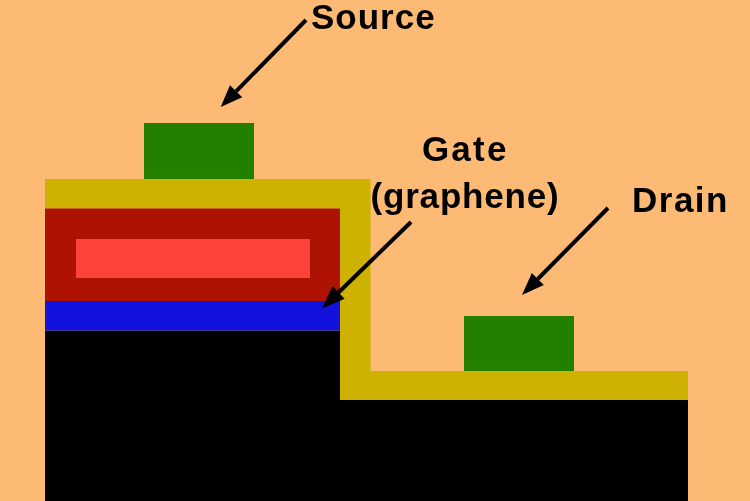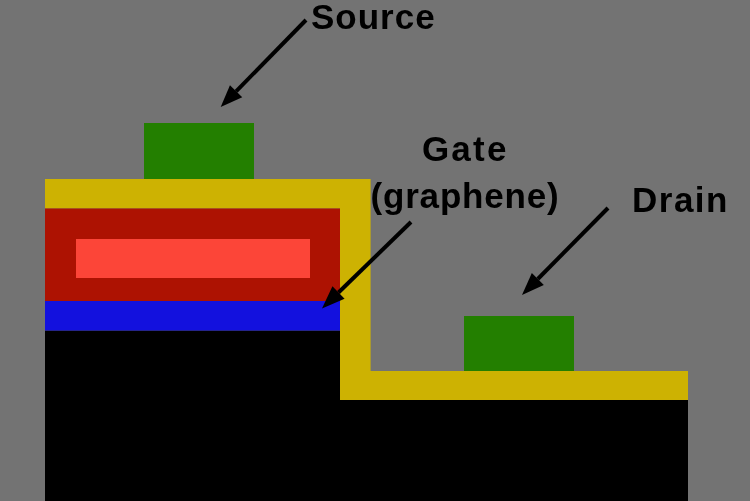--- a/index.html
+++ b/index.html
@@ -1,16 +1,16 @@
 <!DOCTYPE html>
 <html><head>
 <meta charset="utf-8">
 <style>
   html,body{margin:0;padding:0;background:#ffffff;}
-  .page{position:relative;width:750px;height:501px;overflow:hidden;background:#737373;
+  .page{position:relative;width:750px;height:501px;overflow:hidden;background:#fdba74;
         font-family:"Liberation Sans", sans-serif;}
 </style>
 </head>
 <body>
 <div class="page">
 <svg width="750" height="501" viewBox="0 0 750 501" xmlns="http://www.w3.org/2000/svg">
 
   <polygon points="45,330.5 340,330.5 340,400 688,400 688,501 45,501" fill="#000000"></polygon>
 
   <polygon points="45,179 370.6,179 370.6,371 688,371 688,400 340,400 340,208.5 45,208.5" fill="#CDB202"></polygon>

